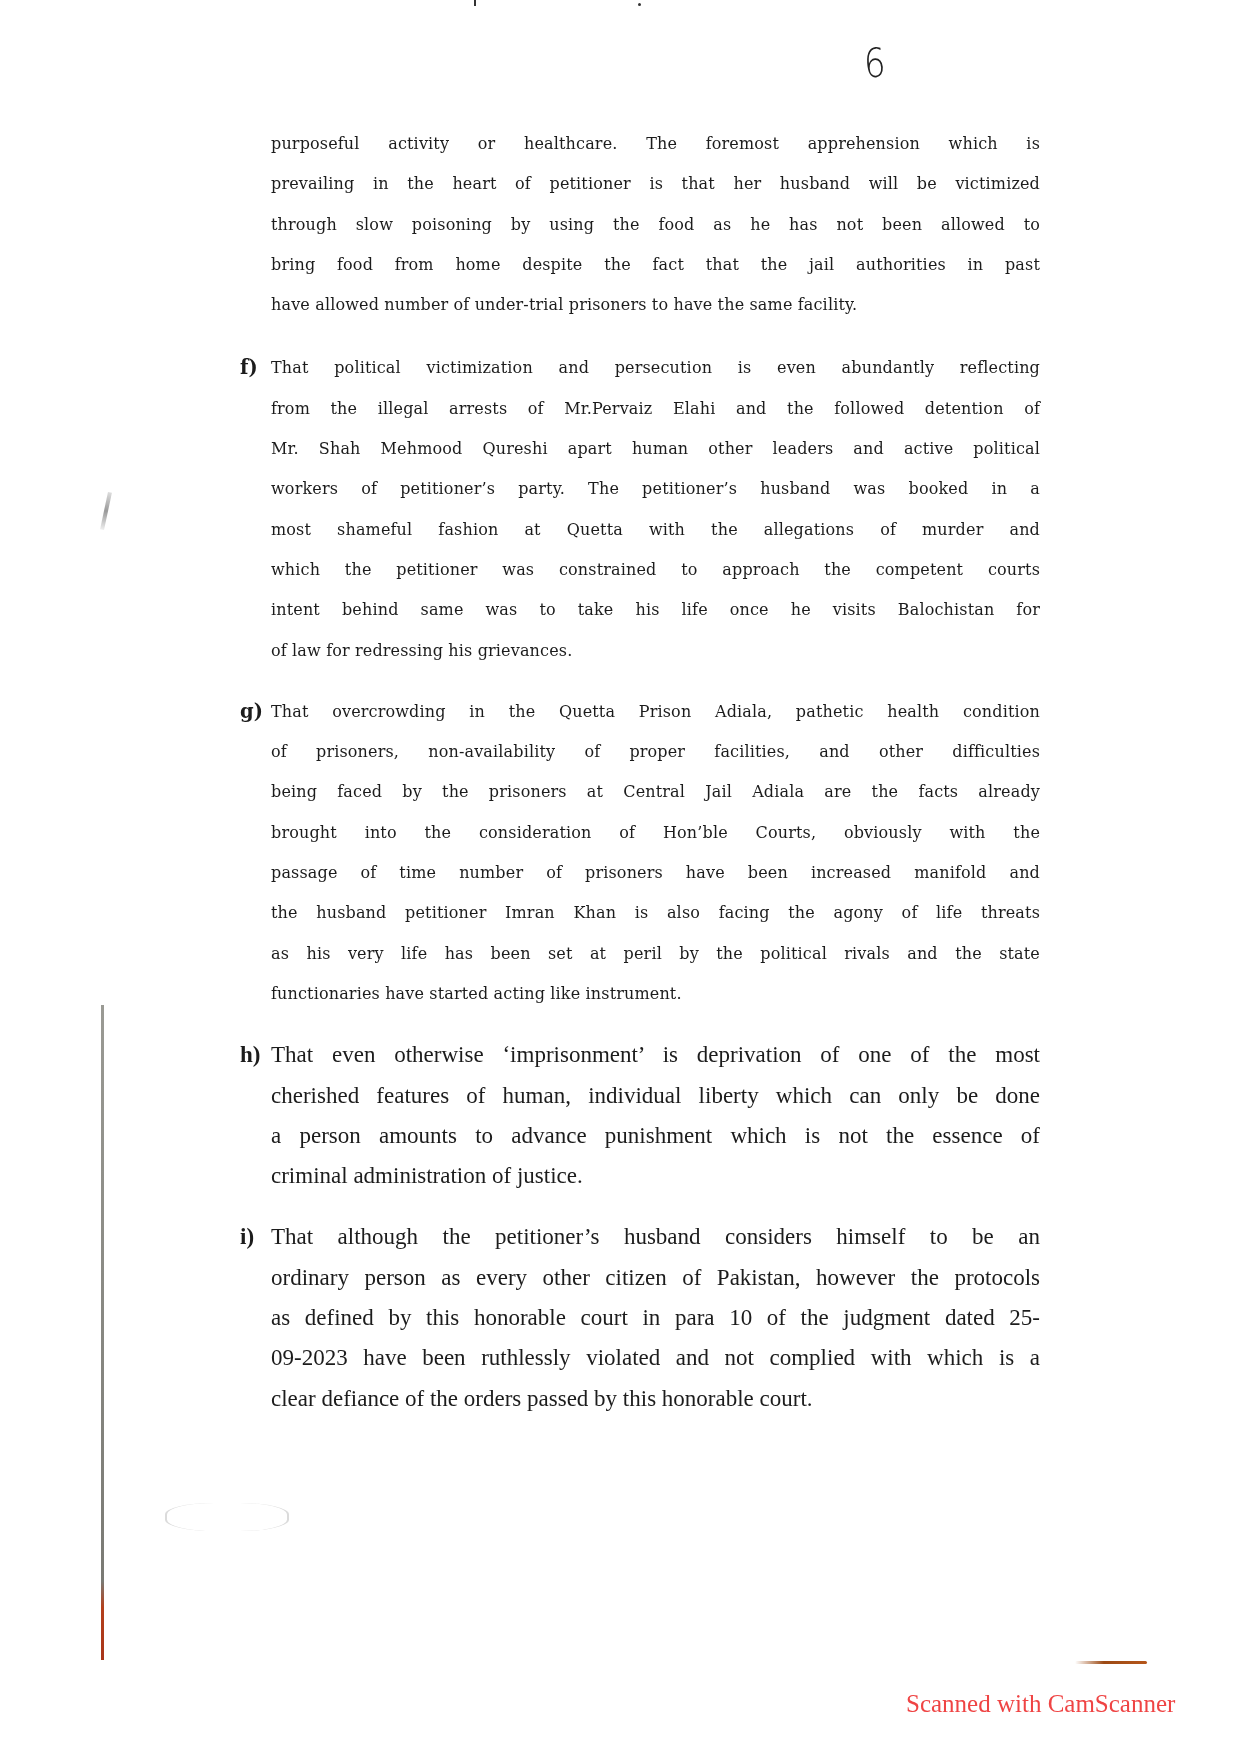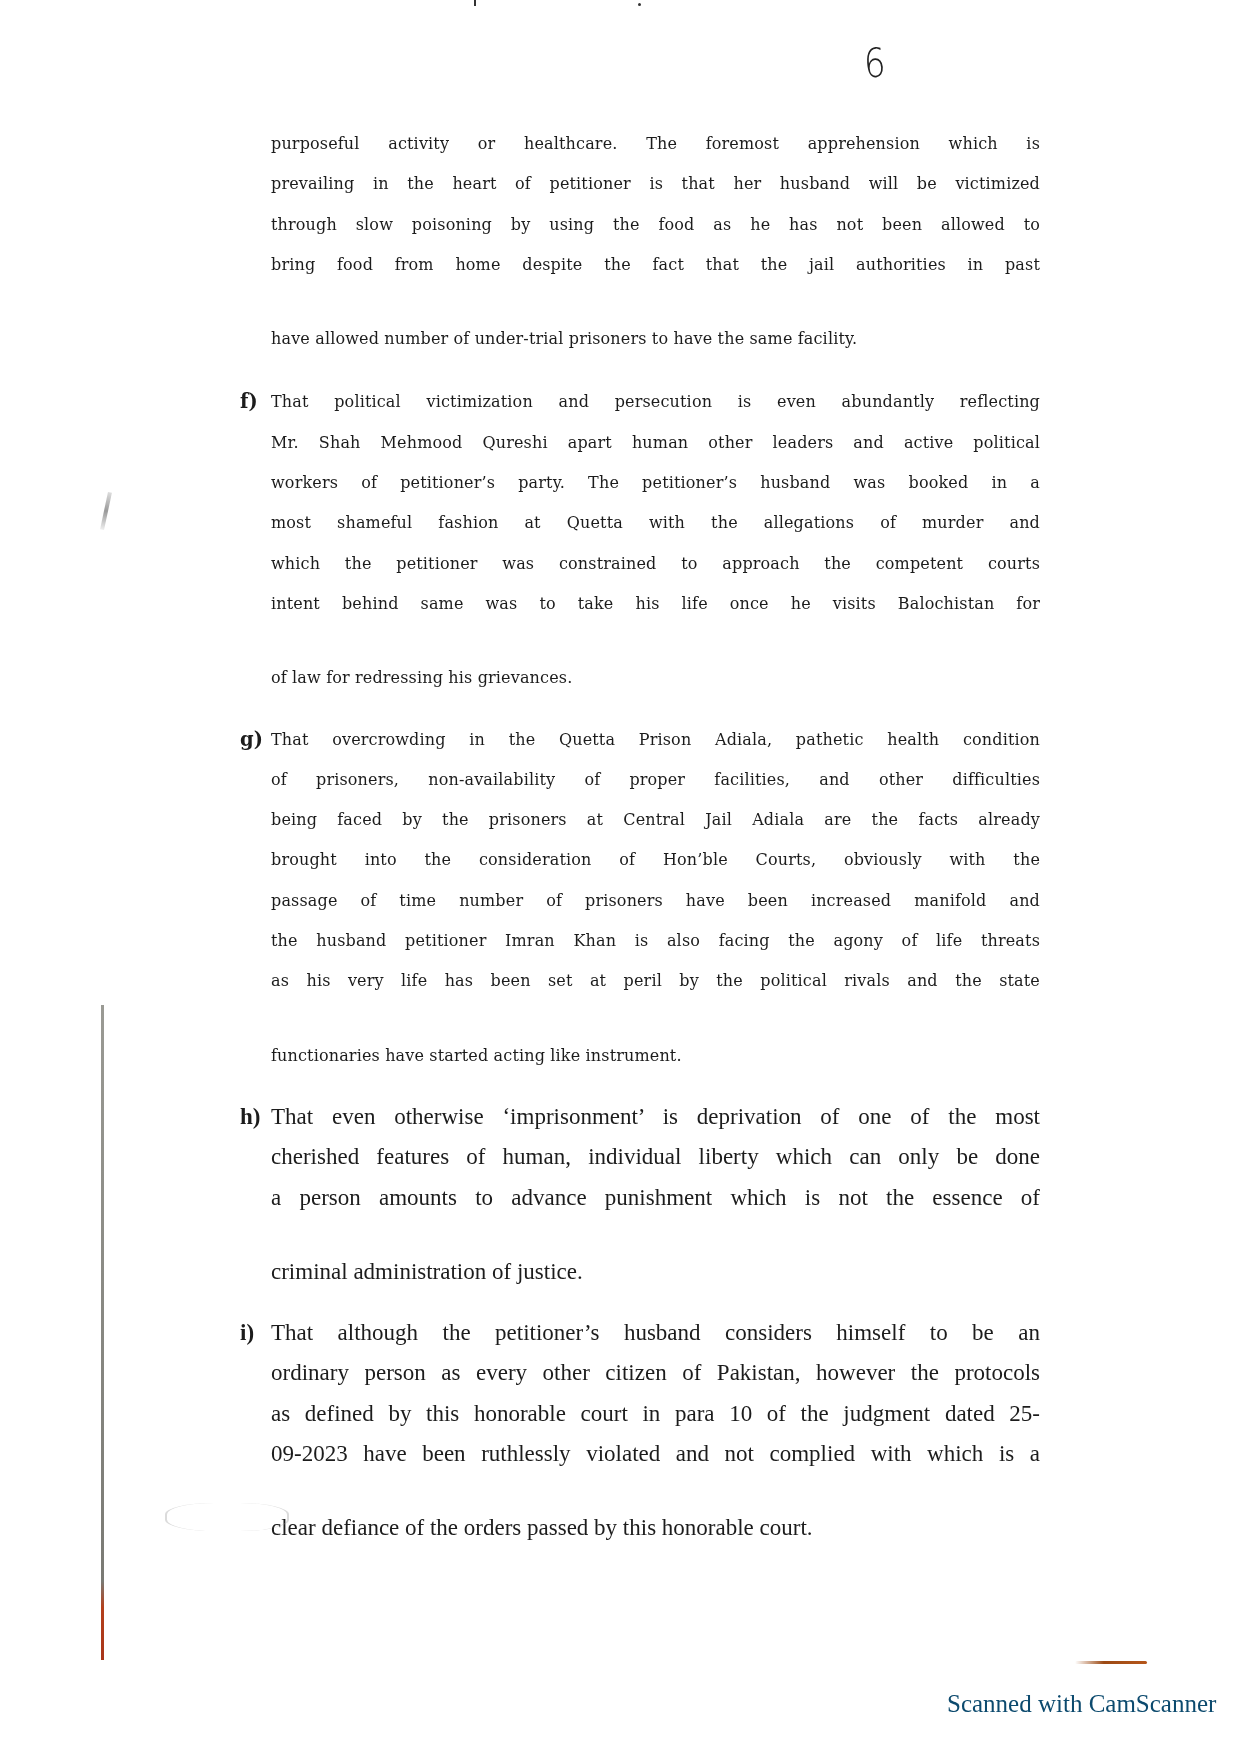--- a/index.html
+++ b/index.html
@@ -20,21 +20,21 @@
   .para.cont { margin-bottom: 23px; }
   .para-label {
     position: absolute; left: 0; top: 0; font-weight: bold;
     font-size: 19.5px; line-height: 40.3px;
   }
   .line {
     display: block; font-size: 16px; line-height: 40.3px;
     white-space: nowrap; text-align: justify; text-align-last: justify;
     letter-spacing: 0.15px;
   }
-  .line.last { text-align-last: left; margin-top: 34px; }
+  .line.last { text-align-last: left; }
   .para.condensed .line, .para.condensed .para-label {
     font-family: "Liberation Serif", serif; font-size: 23px; letter-spacing: 0;
   }
   .binding-line {
     position: absolute; left: 101px; top: 1005px; width: 3px; height: 655px;
     background: linear-gradient(#9a9a94, #7a7a74 88%, #b4401c 92%, #a8351a);
   }
   .speck { position: absolute; left: 104px; top: 492px; width: 4px; height: 38px;
     background: linear-gradient(#ddd, #999, #eee); transform: rotate(12deg); }
   .stamp {
@@ -45,21 +45,21 @@
     position: absolute; left: 5px; top: 48px; width: 120px; height: 28px;
     border-left: 2px solid #999; border-right: 2px solid #999; border-radius: 40%;
   }
   .bottom-stroke {
     position: absolute; left: 1075px; top: 1661px; width: 72px; height: 3px;
     background: linear-gradient(90deg, rgba(160,70,20,0), #9c4a14 40%, #b5561a);
     border-radius: 2px;
   }
   .watermark {
     position: absolute; left: 906px; top: 1690px;
-    font-family: "Liberation Serif", serif; font-size: 25px; color: #0c4a6e; margin-left: 41px;
+    font-family: "Liberation Serif", serif; font-size: 25px; color: #ef4444;
   }
 </style>
 </head>
 <body>
 
 <div class="top-mark" style="left:474px;top:0;width:2px;height:6px;"></div>
 <div class="top-mark" style="left:638px;top:3px;width:3px;height:3px;border-radius:50%;"></div>
 
 <div class="page-number">6</div>
 
@@ -69,20 +69,21 @@
     <span class="line">purposeful activity or healthcare. The foremost apprehension which is</span>
     <span class="line">prevailing in the heart of petitioner is that her husband will be victimized</span>
     <span class="line">through slow poisoning by using the food as he has not been allowed to</span>
     <span class="line">bring food from home despite the fact that the jail authorities in past</span>
     <span class="line last">have allowed number of under-trial prisoners to have the same facility.</span>
   </div>
 
   <div class="para">
     <span class="para-label">f)</span>
     <span class="line">That political victimization and persecution is even abundantly reflecting</span>
+    <span class="line">from the illegal arrests of Mr.Pervaiz Elahi and the followed detention of</span>
     <span class="line">Mr. Shah Mehmood Qureshi apart human other leaders and active political</span>
     <span class="line">workers of petitioner’s party. The petitioner’s husband was booked in a</span>
     <span class="line">most shameful fashion at Quetta with the allegations of murder and</span>
     <span class="line">which the petitioner was constrained to approach the competent courts</span>
     <span class="line">intent behind same was to take his life once he visits Balochistan for</span>
     <span class="line last">of law for redressing his grievances.</span>
   </div>
 
   <div class="para">
     <span class="para-label">g)</span>

